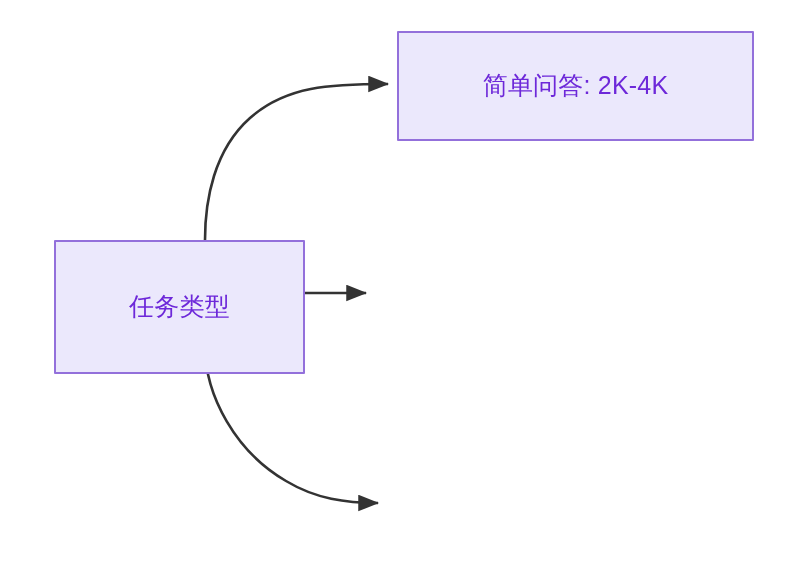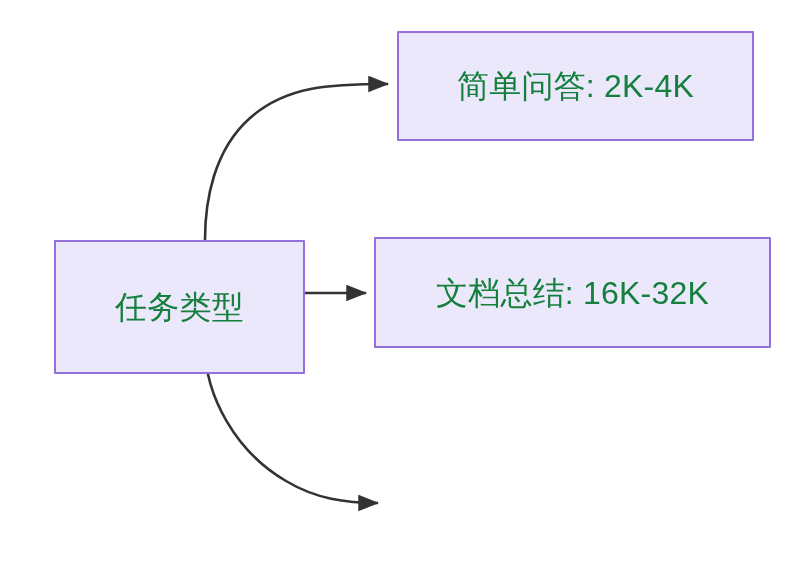--- a/index.html
+++ b/index.html
@@ -29,23 +29,23 @@
     position: absolute;
     box-sizing: border-box;
     background: #ebe8fc;
     border: 2px solid #9370db;
     border-radius: 1px;
     display: flex;
     align-items: center;
     justify-content: center;
   }
   .node-label {
-    font-size: 32px;
+    font-size: 25px;
     line-height: 1.25;
-    color: #15803d;
+    color: #6d28d9;
     white-space: nowrap;
     letter-spacing: 0.2px;
   }
   
   #node-root {
     left: 30px;
     top: 240px;
     width: 251px;
     height: 134px;
     margin-left: 24px;
@@ -90,18 +90,15 @@
   </svg>
 
   <div class="node" id="node-root">
     <span class="node-label">任务类型</span>
   </div>
 
   <div class="node" id="node-simple-qa">
     <span class="node-label">简单问答: 2K-4K</span>
   </div>
 
-  <div class="node" id="node-doc-summary">
-    <span class="node-label">文档总结: 16K-32K</span>
-  </div>
 
 
 </div>
 
 </body></html>

